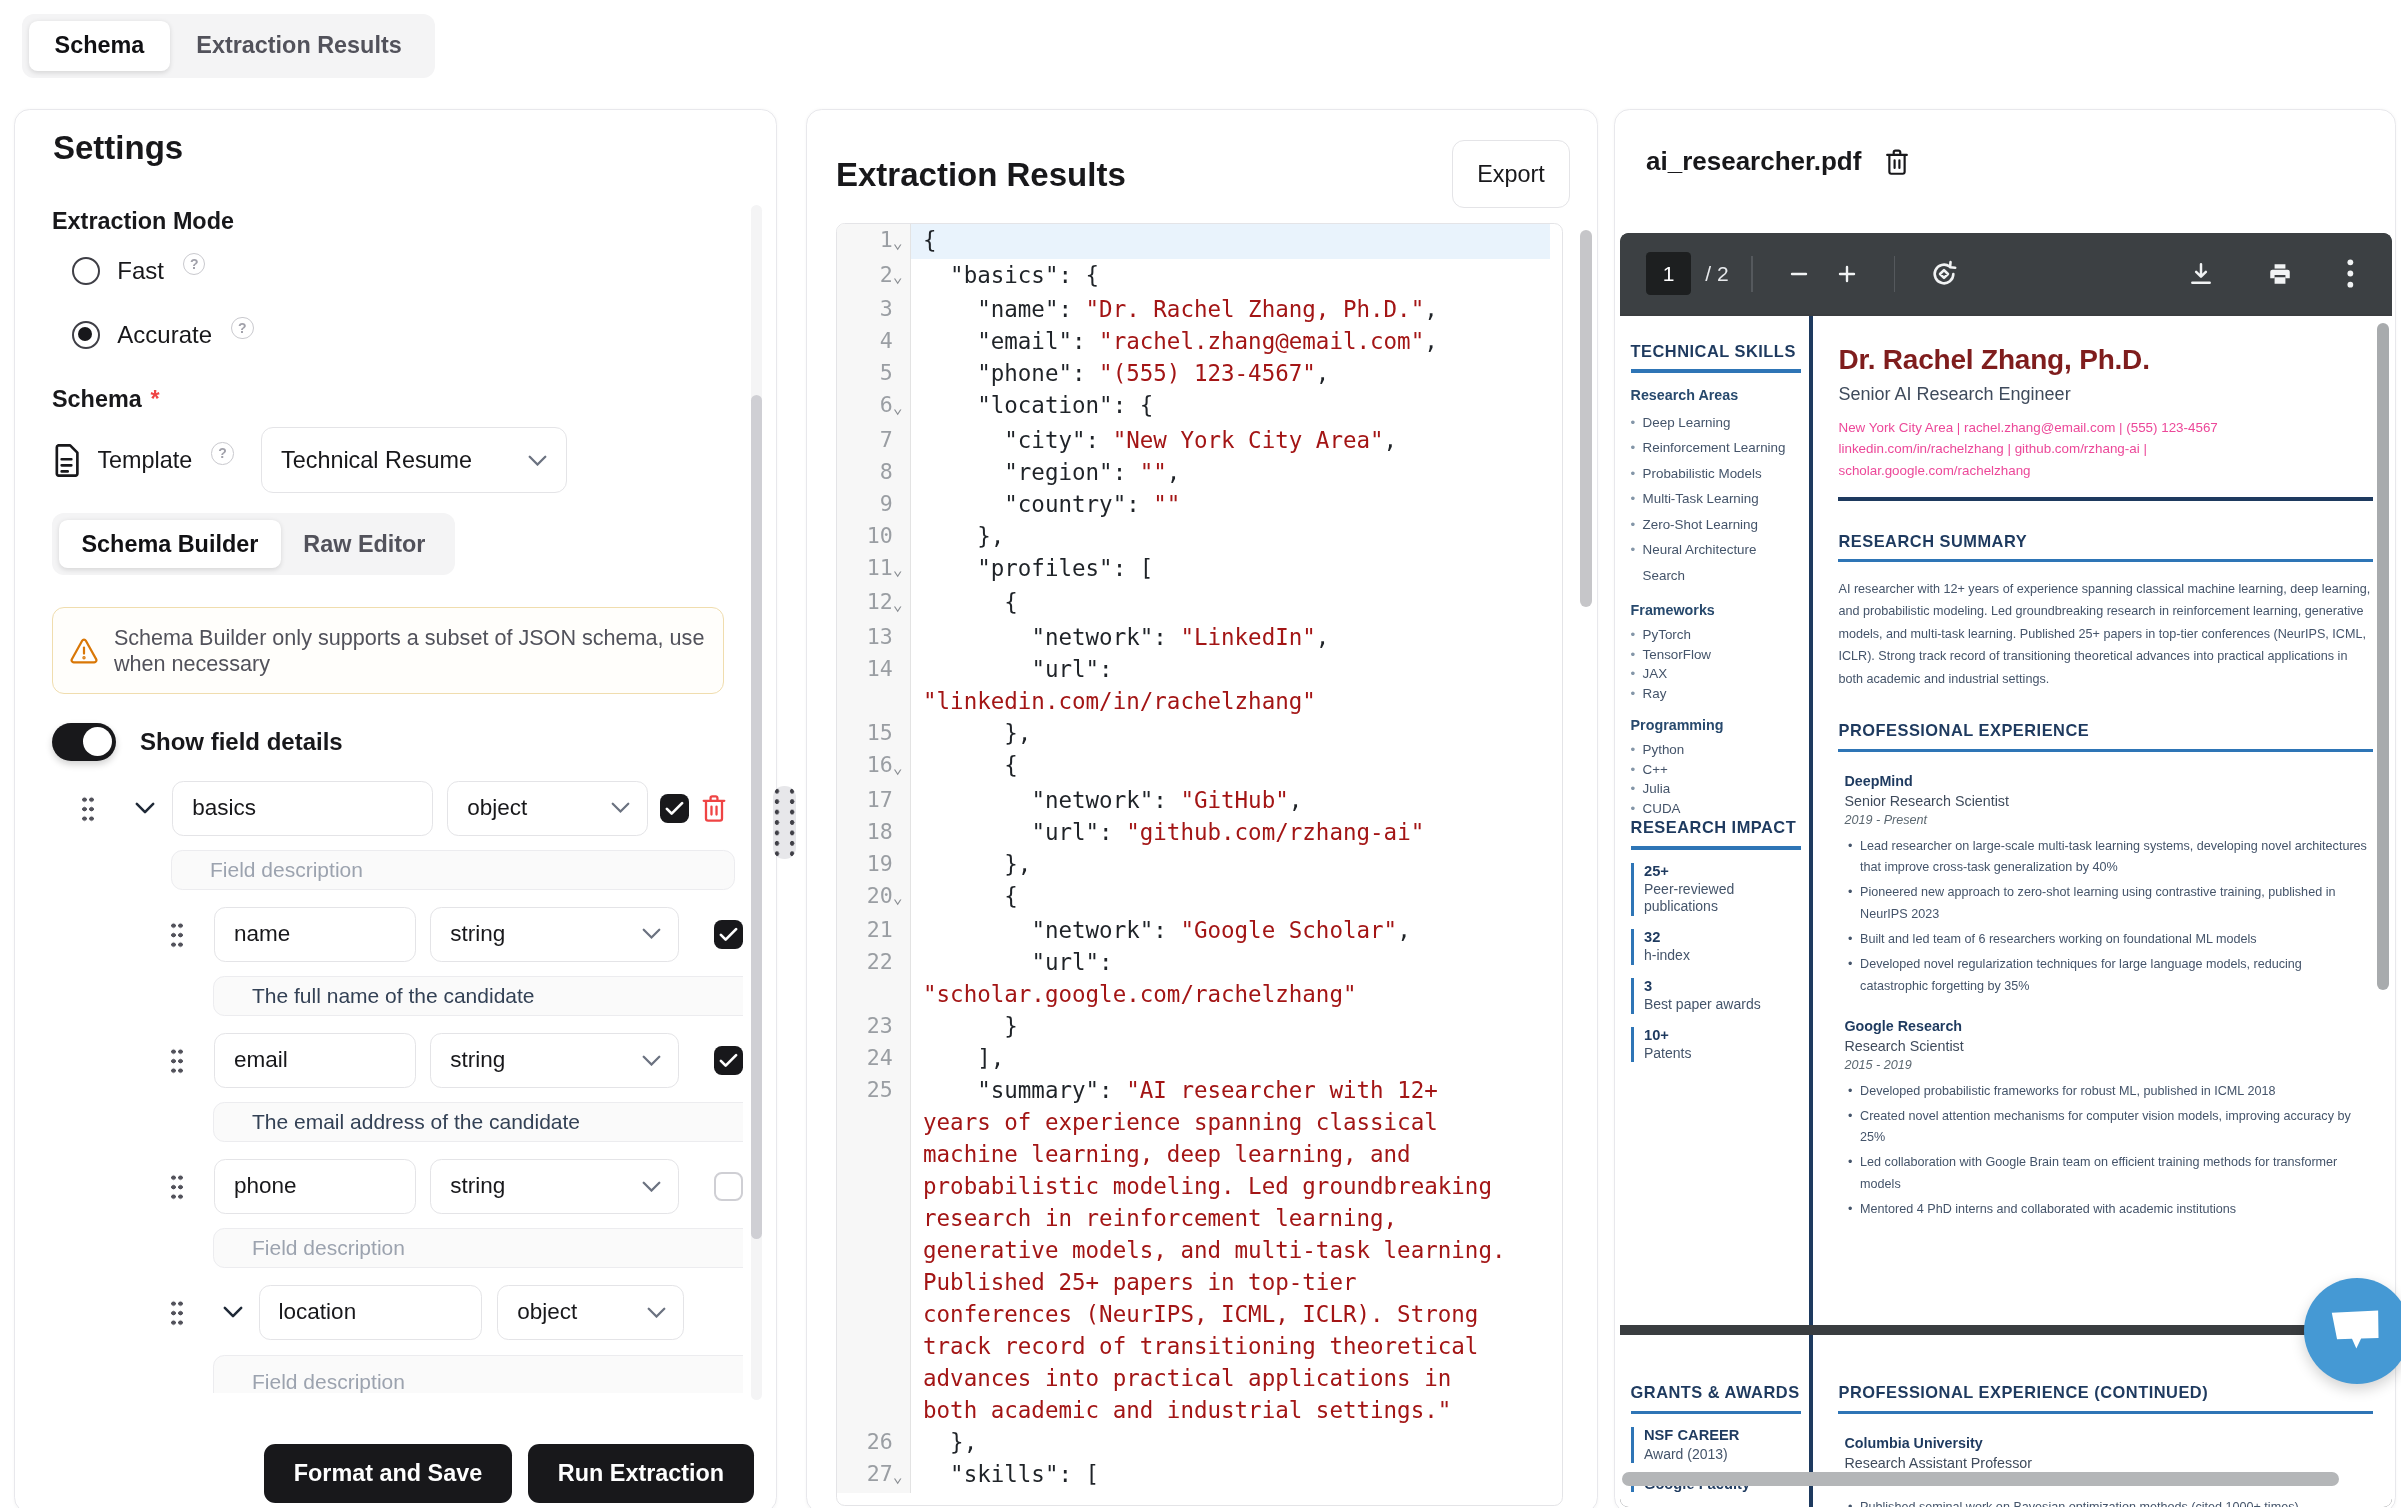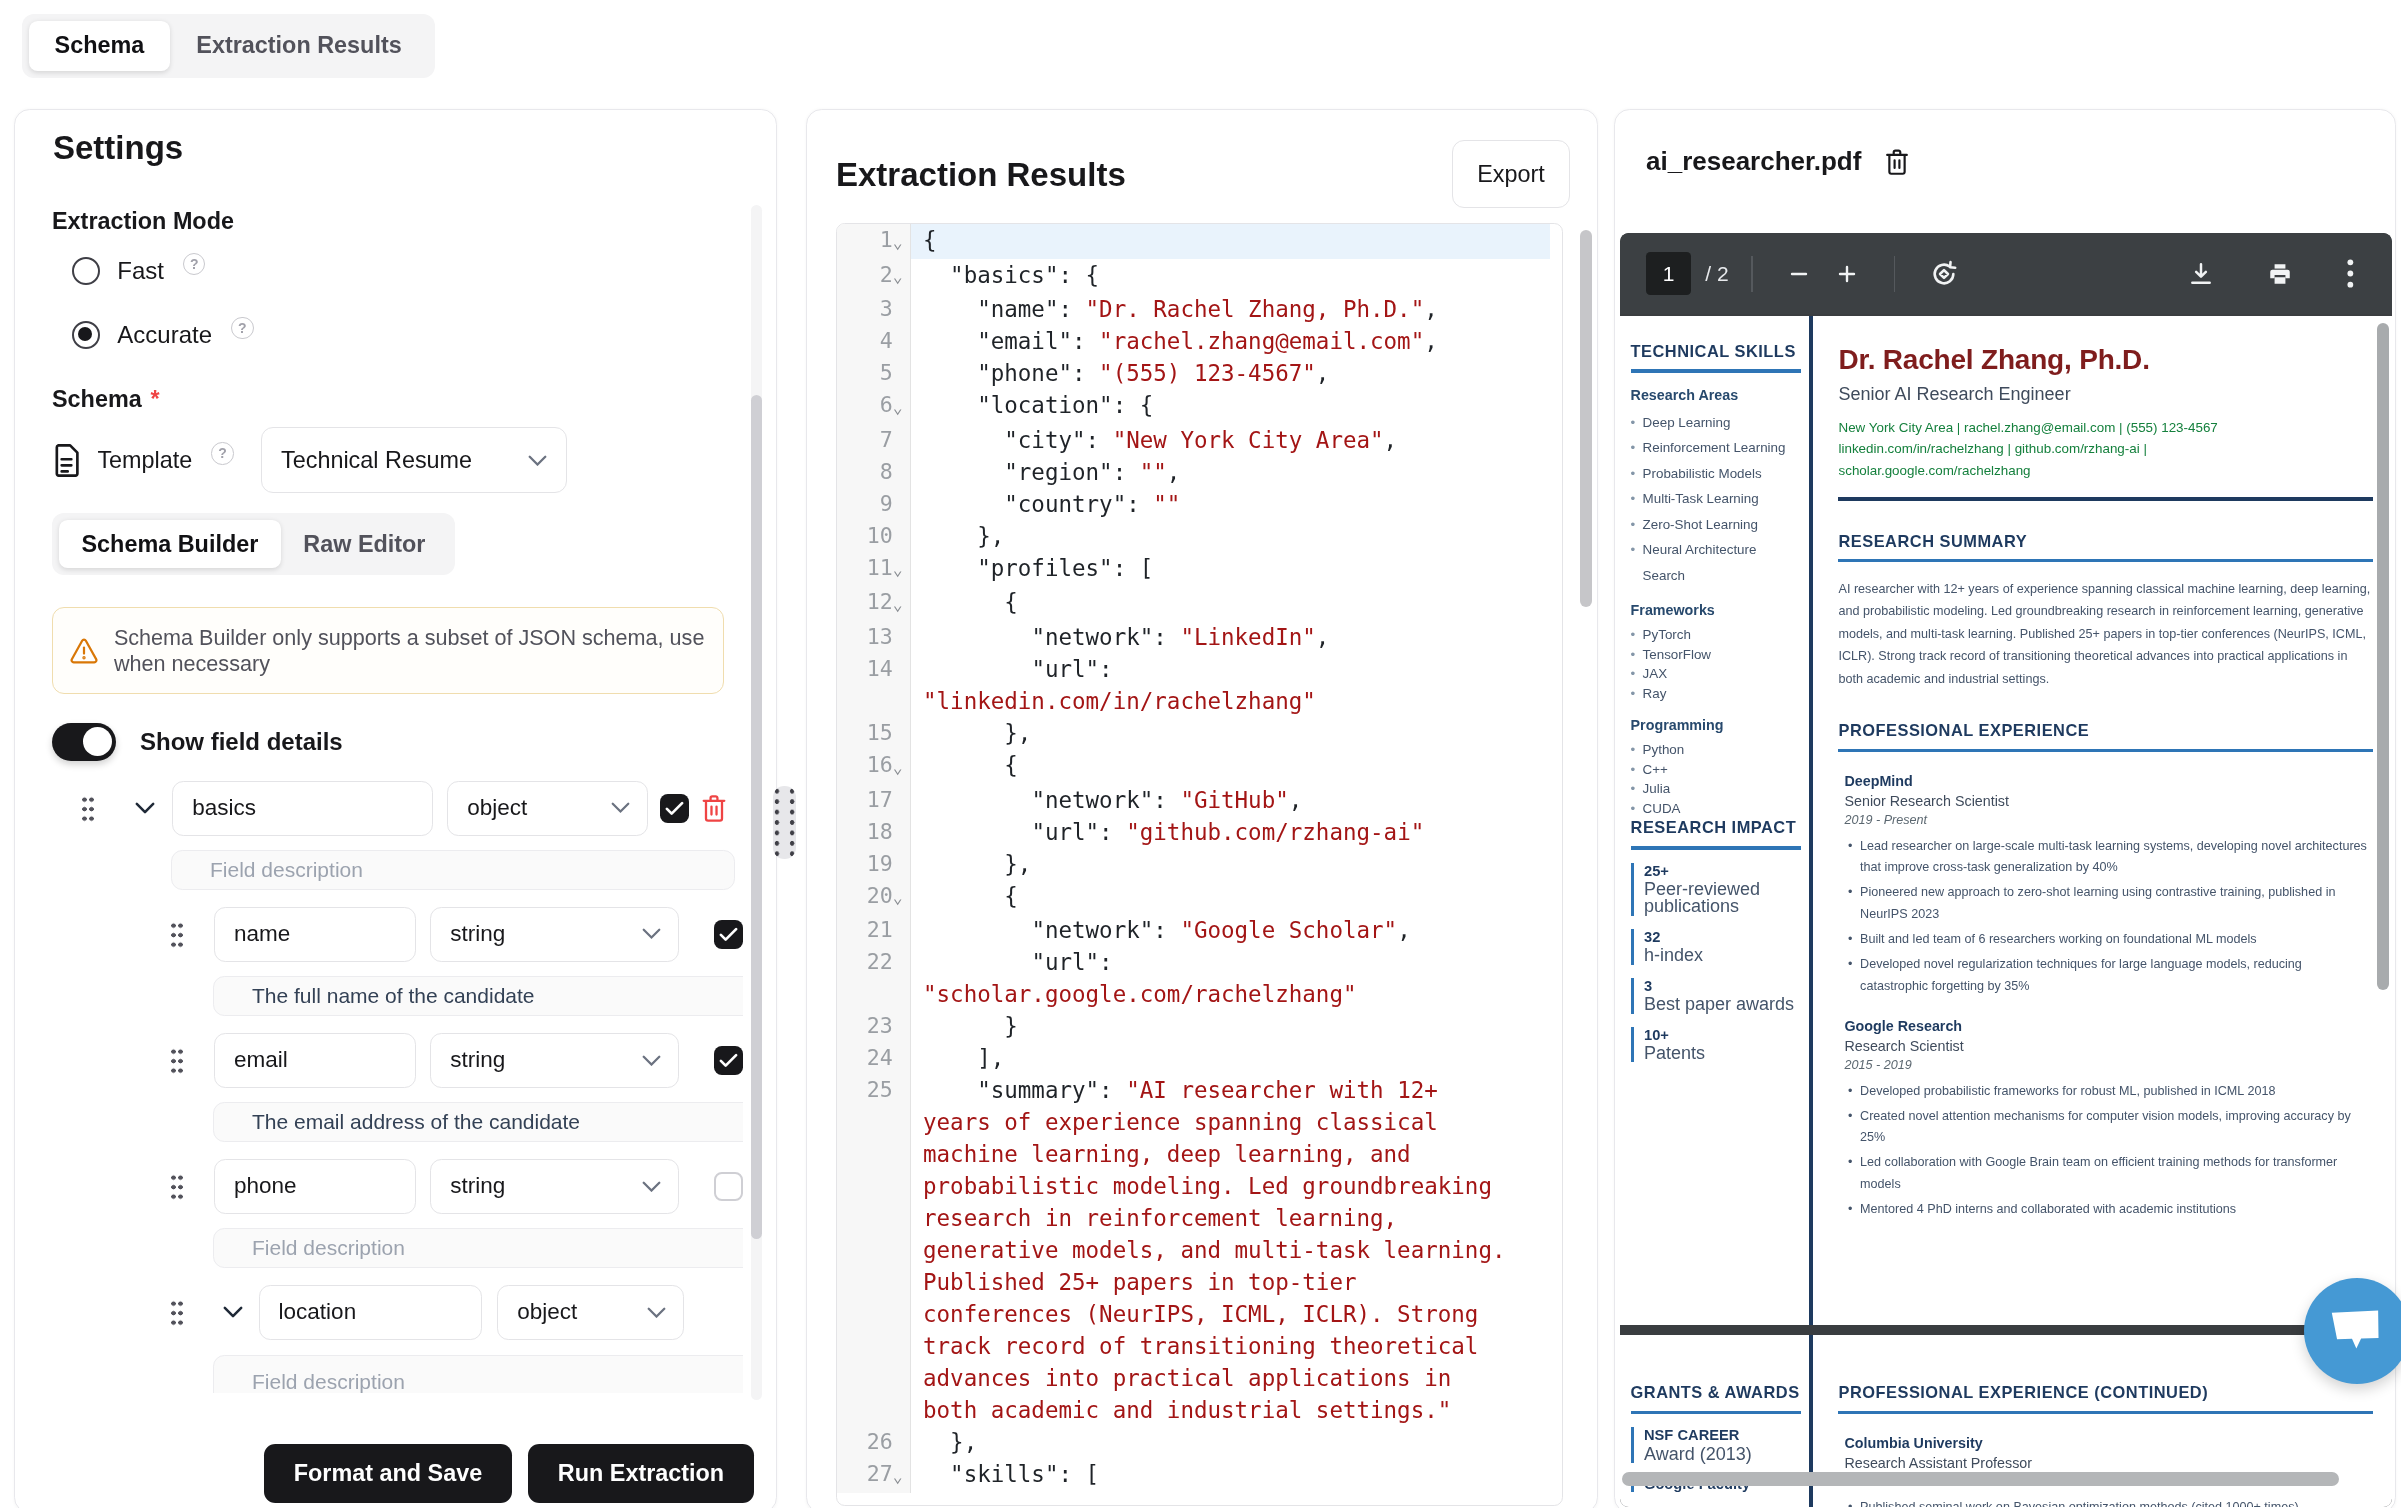--- a/index.html
+++ b/index.html
@@ -127,24 +127,24 @@
   .page2 .p-main{padding-top:48px;}
   .s-h{font-size:16.4px;font-weight:700;color:#1e3a5f;letter-spacing:0.5px;}
   .s-rule{height:3.5px;background:#2e75b6;margin:8.7px 0 12px 0;}
   .s-sub{font-size:14.3px;font-weight:700;color:#27496d;margin:14px 0 7px 0;}
   .s-li{font-size:13.4px;color:#44546a;padding-left:12px;position:relative;}
   .s-li::before{content:"•";position:absolute;left:0;color:#8496a8;}
   .gap-wide .s-li{line-height:25.5px;}
   .gap-tight .s-li{line-height:19.5px;}
   .s-stat{border-left:3.5px solid #2e75b6;padding-left:10.4px;margin-top:13px;}
   .s-stat .n{font-size:14.7px;font-weight:700;color:#1e3a5f;}
-  .s-stat .l{font-size:18px;color:#44546a;line-height:17.3px;margin-top:2.6px;}
+  .s-stat .l{font-size:14px;color:#44546a;line-height:17.3px;margin-top:2.6px;}
   .r-name{font-size:28px;font-weight:700;color:#7f1d1d;letter-spacing:-0.2px;}
   .r-role{font-size:18px;color:#3f4b5c;margin-top:8.7px;}
-  .r-contact{font-size:13.4px;color:#15803d;line-height:21.6px;margin-top:11.3px;}
+  .r-contact{font-size:13.4px;color:#ec4899;line-height:21.6px;margin-top:11.3px;}
   .r-hr{height:3.5px;background:#1e3a5f;margin-top:15.6px;}
   .r-h{font-size:16.4px;font-weight:700;color:#1e3a5f;letter-spacing:0.5px;margin-top:31px;}
   .r-h.first{margin-top:0;}
   .r-rule{height:3px;background:#2e75b6;margin:8.7px 0 15.6px 0;}
   .r-p{font-size:12.6px;color:#44546a;line-height:22.5px;}
   .r-job{margin-top:21px;margin-left:6px;}
   .r-co{font-size:14.3px;font-weight:700;color:#1e3a5f;}
   .r-jt{font-size:14.3px;color:#3f4b5c;margin-top:4.3px;}
   .r-dt{font-size:12.6px;font-style:italic;color:#5b6770;margin-top:3.5px;}
   .r-ul{margin-top:8.7px;}

